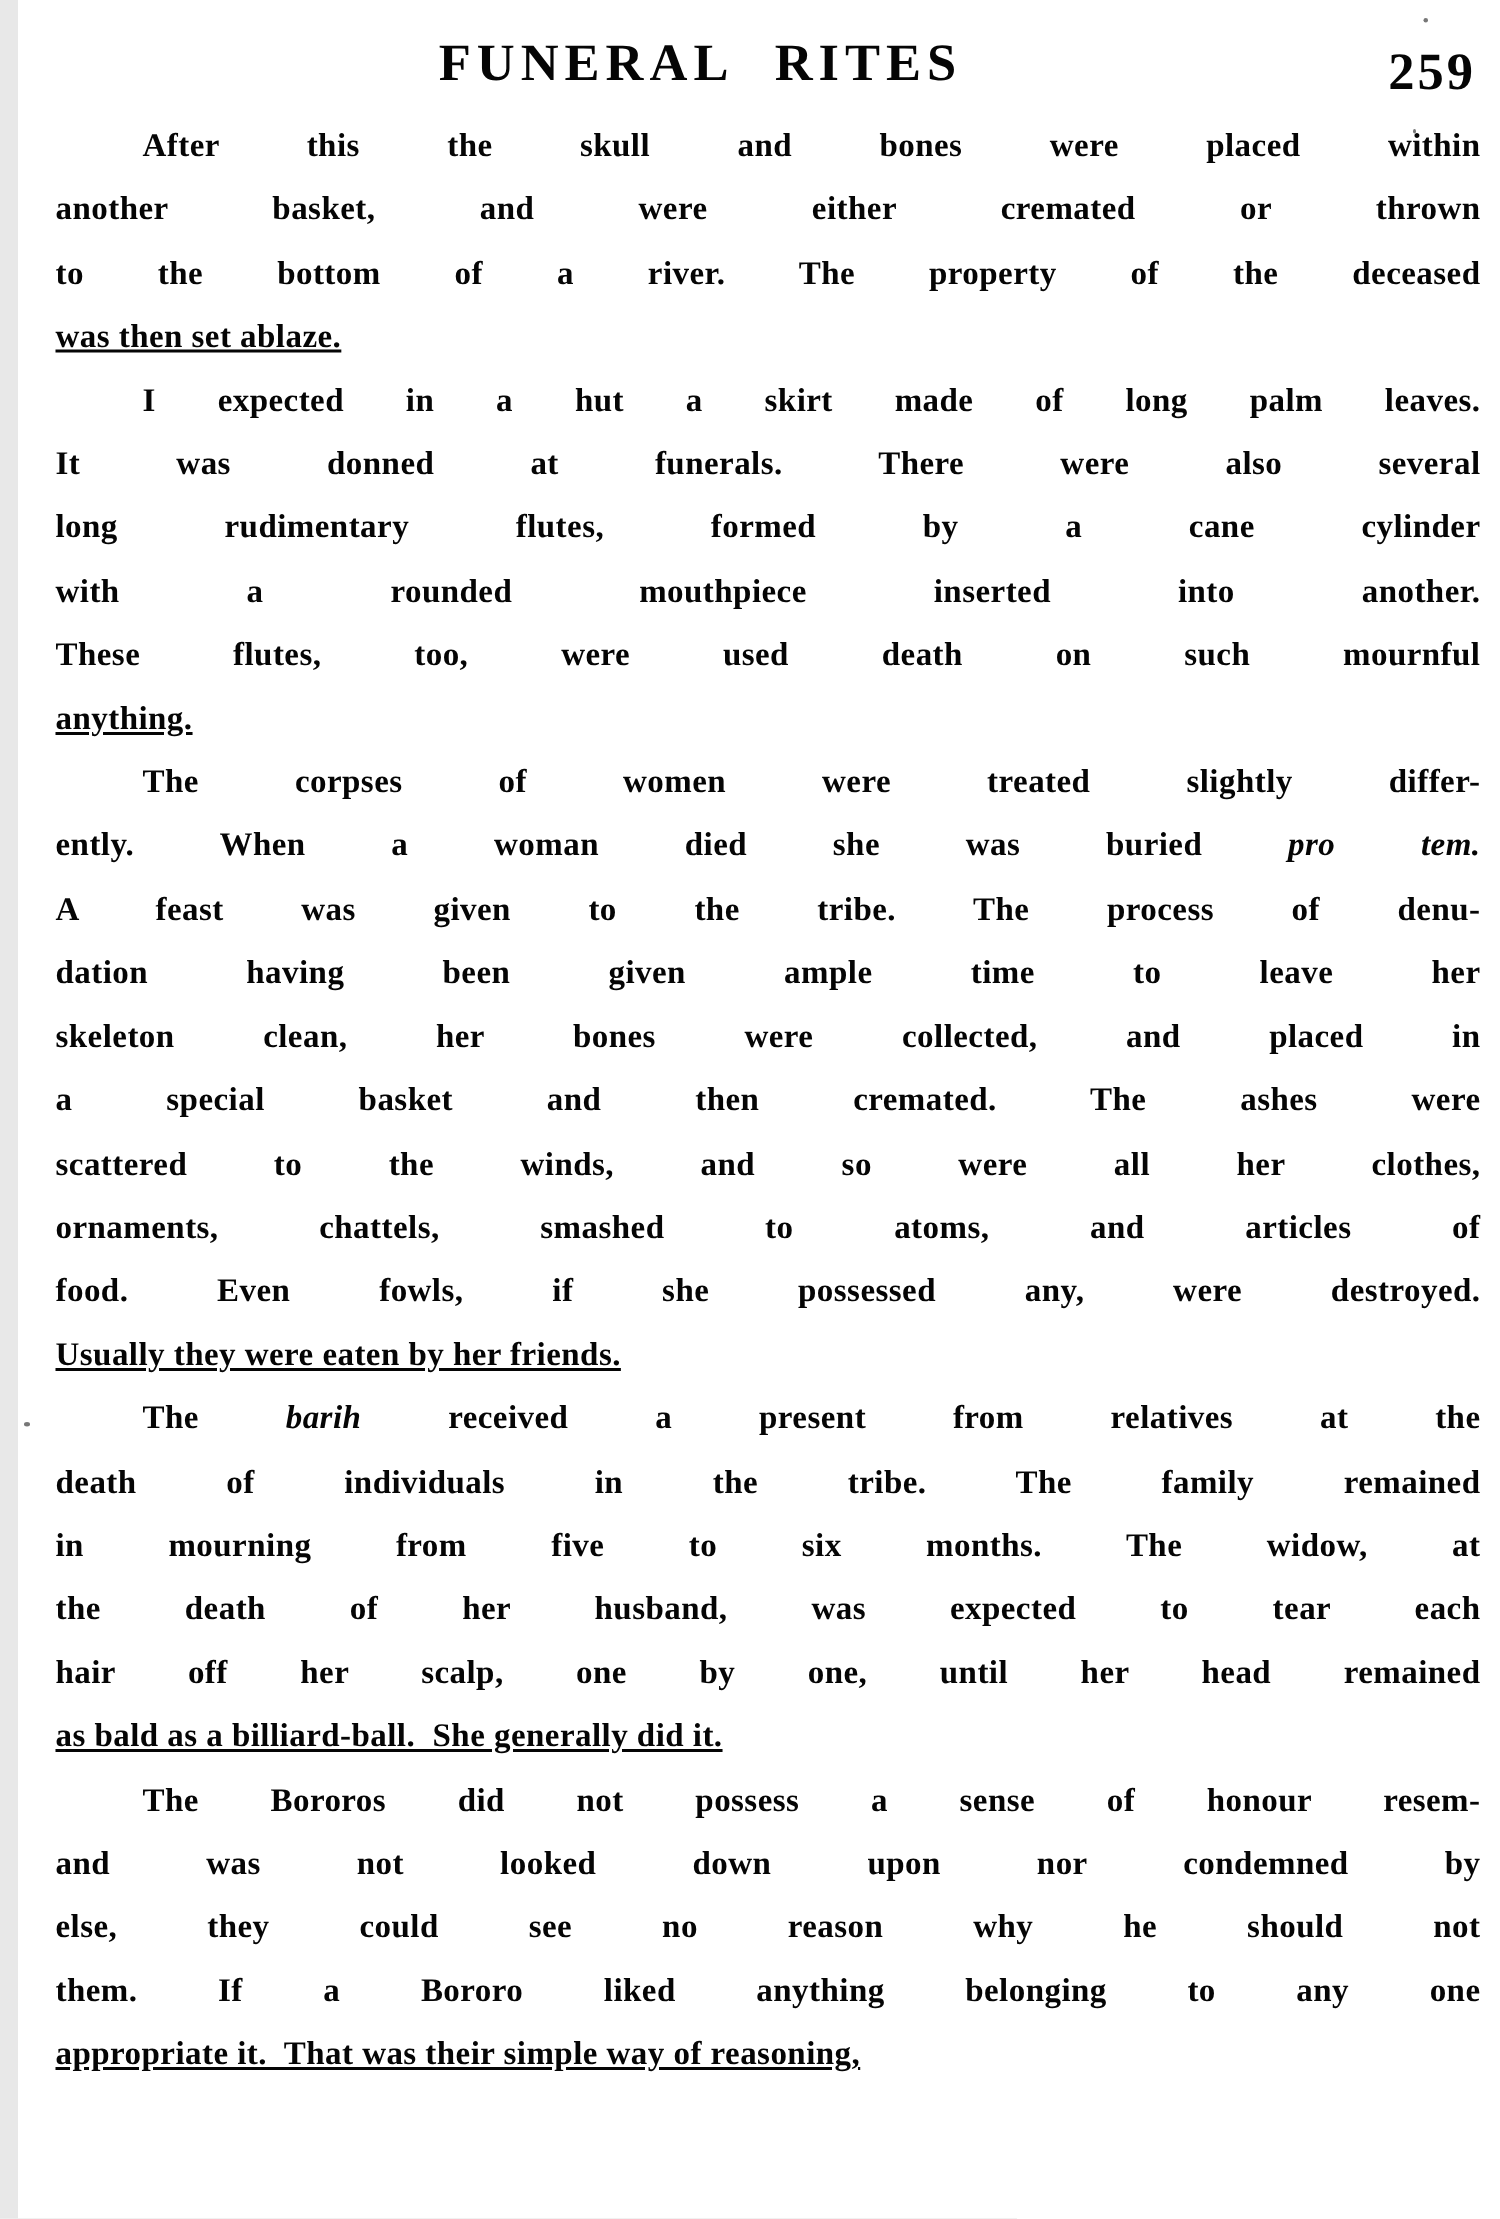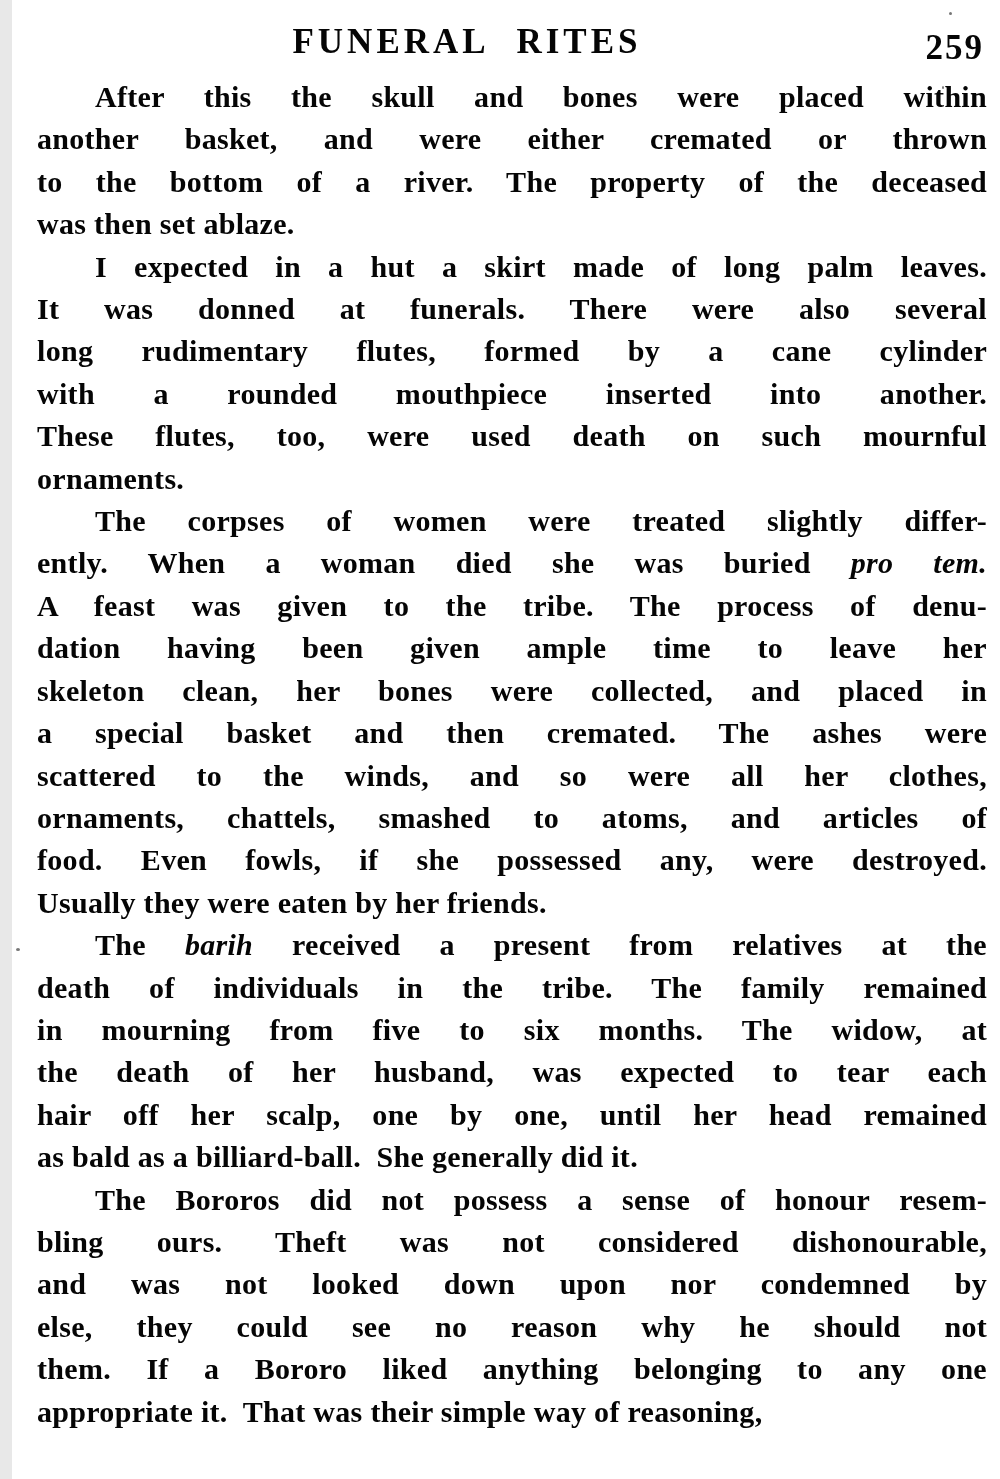--- a/index.html
+++ b/index.html
@@ -38,37 +38,38 @@
     right: 28px;
     font-size: 35px;
     font-weight: bold;
     letter-spacing: 2px;
   }
   .text-block {
     position: absolute;
     top: 76px;
     left: 25px;
     width: 950px;
-    font-size: 30px;
+    font-size: 22px;
     font-weight: bold;
     line-height: 42.4px;
     letter-spacing: 0.3px;
   }
   .paragraph {
     margin: 0;
   }
   .line {
     text-align: justify;
     text-align-last: justify;
   }
   .line.first {
     text-indent: 58px;
   }
   .line.last {
     text-align-last: left;
+    text-decoration: underline;
   }
   .line i {
     font-style: italic;
   }
   .speck {
     position: absolute;
     background: #777;
     border-radius: 50%;
   }
   .speck.s1 { left: 937px; top: 12px;  width: 3px; height: 3px; }
@@ -91,21 +92,21 @@
         <div class="line"><span>another basket, and were either cremated or thrown</span></div>
         <div class="line"><span>to the bottom of a river.  The property of the deceased</span></div>
         <div class="line last"><span>was then set ablaze.</span></div>
       </div>
       <div class="paragraph">
         <div class="line first"><span>I expected in a hut a skirt made of long palm leaves.</span></div>
         <div class="line"><span>It was donned at funerals.  There were also several</span></div>
         <div class="line"><span>long rudimentary flutes, formed by a cane cylinder</span></div>
         <div class="line"><span>with a rounded mouthpiece inserted into another.</span></div>
         <div class="line"><span>These flutes, too, were used death on such mournful</span></div>
-        <div class="line last"><span>ornaments.</span></div>
+        <div class="line last"><span>anything.</span></div>
       </div>
       <div class="paragraph">
         <div class="line first"><span>The corpses of women were treated slightly differ-</span></div>
         <div class="line"><span>ently.  When a woman died she was buried </span><i>pro tem.</i></div>
         <div class="line"><span>A feast was given to the tribe.  The process of denu-</span></div>
         <div class="line"><span>dation having been given ample time to leave her</span></div>
         <div class="line"><span>skeleton clean, her bones were collected, and placed in</span></div>
         <div class="line"><span>a special basket and then cremated.  The ashes were</span></div>
         <div class="line"><span>scattered to the winds, and so were all her clothes,</span></div>
         <div class="line"><span>ornaments, chattels, smashed to atoms, and articles of</span></div>
@@ -115,21 +116,20 @@
       <div class="paragraph">
         <div class="line first"><span>The </span><i>barih</i><span> received a present from relatives at the</span></div>
         <div class="line"><span>death of individuals in the tribe.  The family remained</span></div>
         <div class="line"><span>in mourning from five to six months.  The widow, at</span></div>
         <div class="line"><span>the death of her husband, was expected to tear each</span></div>
         <div class="line"><span>hair off her scalp, one by one, until her head remained</span></div>
         <div class="line last"><span>as bald as a billiard-ball.&nbsp; She generally did it.</span></div>
       </div>
       <div class="paragraph">
         <div class="line first"><span>The Bororos did not possess a sense of honour resem-</span></div>
-        <div class="line"><span>bling ours.  Theft was not considered dishonourable,</span></div>
         <div class="line"><span>and was not looked down upon nor condemned by</span></div>
         <div class="line"><span>else, they could see no reason why he should not</span></div>
         <div class="line"><span>them.  If a Bororo liked anything belonging to any one</span></div>
         <div class="line last"><span>appropriate it.&nbsp; That was their simple way of reasoning,</span></div>
       </div>
     </div>
 
   <div class="speck s1"></div>
   <div class="speck s2"></div>
   <div class="speck s3"></div>

